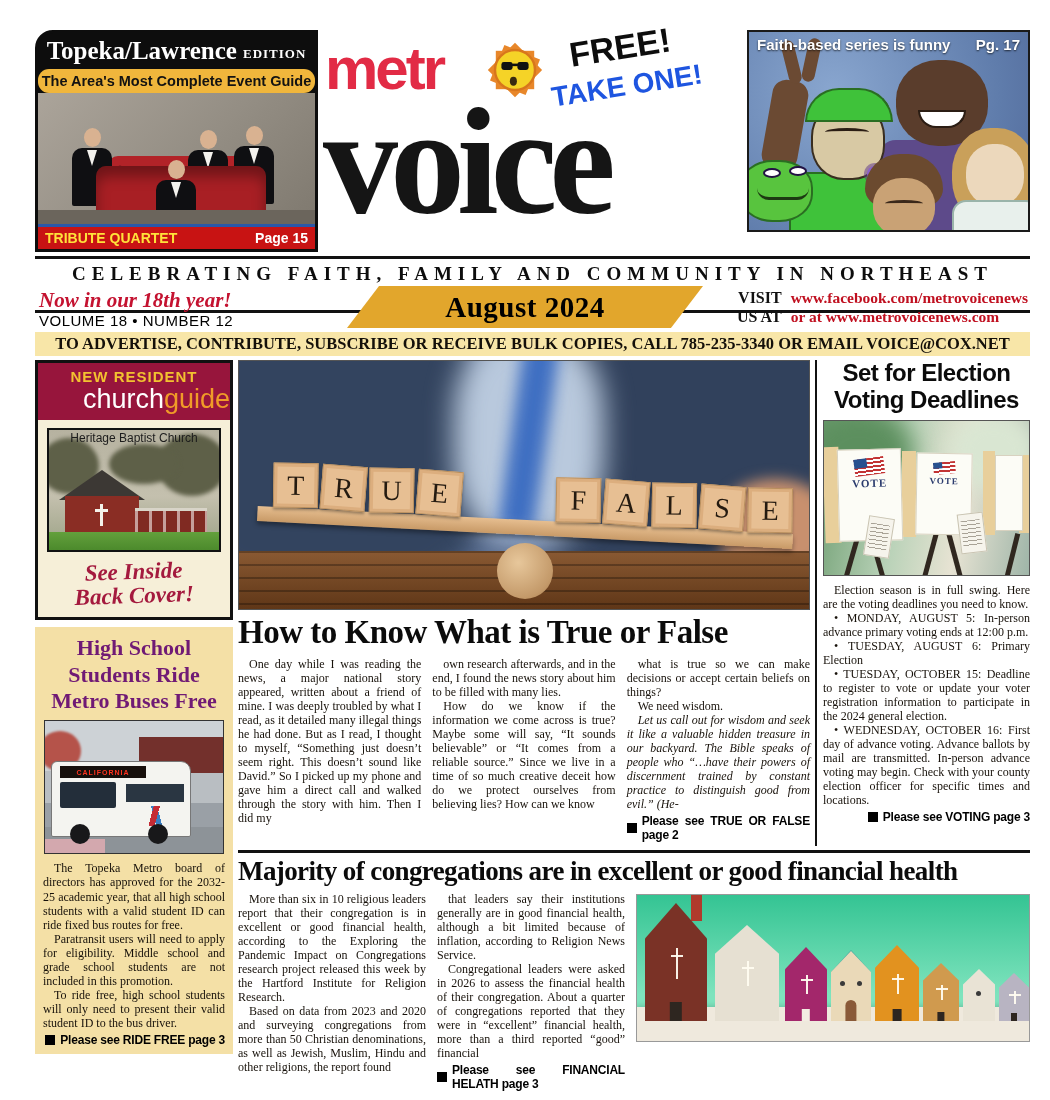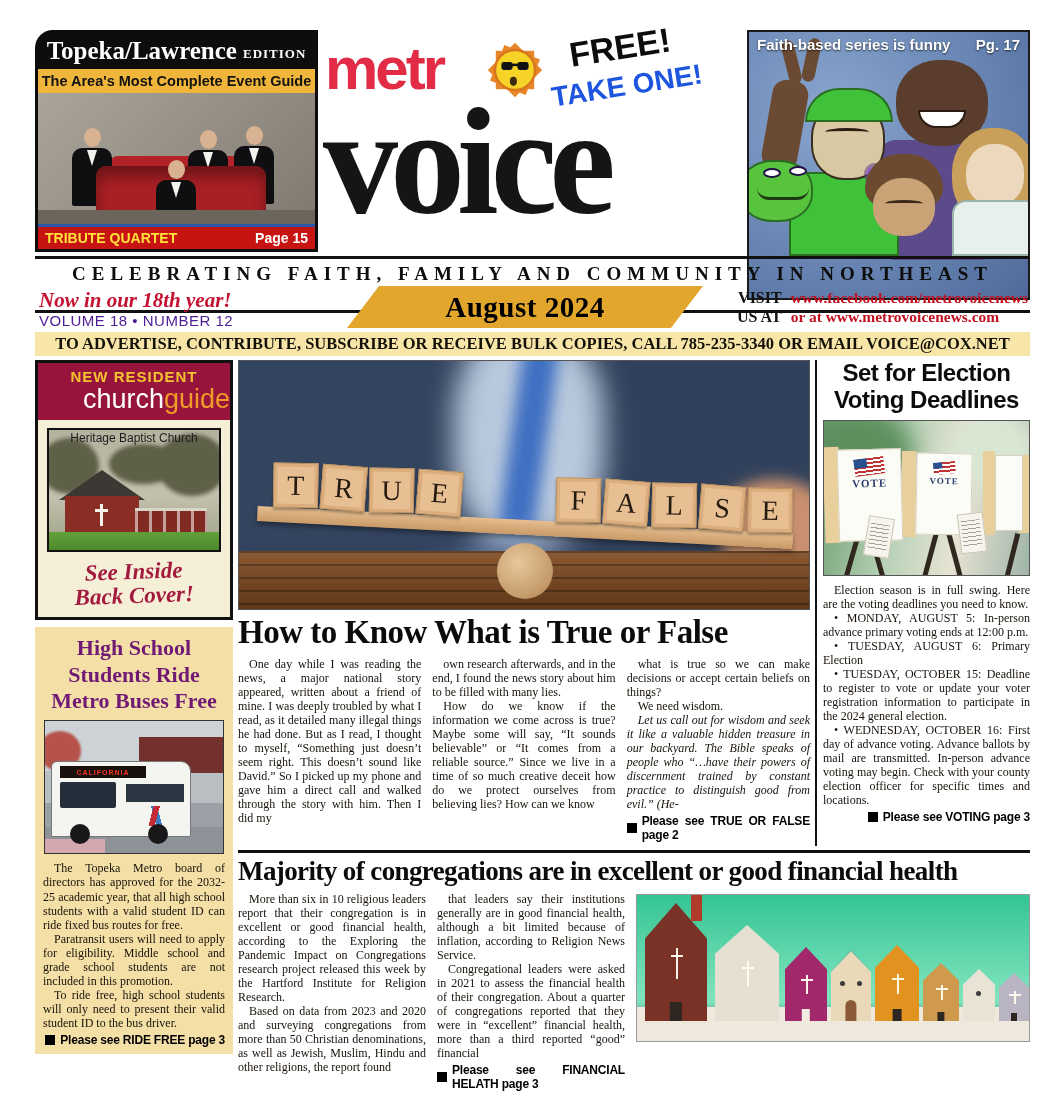--- a/index.html
+++ b/index.html
@@ -4,42 +4,42 @@
 <style>
   * { margin:0; padding:0; box-sizing:border-box; }
   html,body { width:1050px; height:1100px; background:#ffffff; font-family:"Liberation Serif", serif; color:#111; }
   .page { position:relative; width:1050px; height:1100px; overflow:hidden; background:#fff; }
 
   
   .edition-box { position:absolute; left:35px; top:30px; width:283px; height:222px; border:3px solid #0d0d0d; border-top-left-radius:18px; background:#0d0d0d; overflow:hidden; }
   .eb-title { height:36px; display:flex; align-items:center; justify-content:center; gap:6px; color:#fff; }
   .eb-title .big { font:700 25px "Liberation Serif", serif; }
   .eb-title .small { font:700 13px "Liberation Serif", serif; letter-spacing:1px; padding-top:6px; }
-  .eb-tagline { height:24px; background:#f0b63c; display:flex; align-items:center; justify-content:center; font:700 14.5px "Liberation Sans", sans-serif; color:#121212; }
+  .eb-tagline { height:24px; background:#f0b63c; display:flex; align-items:center; justify-content:center; font:700 14.5px "Liberation Sans", sans-serif; color:#121212;border-radius:11px; }
   .eb-photo { position:relative; height:131px; background:linear-gradient(135deg,#aba49a,#938d83 55%,#7f796f); overflow:hidden; }
   .eb-photo .floor { position:absolute; bottom:0; left:0; right:0; height:14px; background:#6b655c; }
   .couch { position:absolute; left:58px; bottom:6px; width:170px; height:52px; background:#a81f24; border-radius:10px 10px 6px 6px; box-shadow:inset 0 10px 14px rgba(0,0,0,.35); }
   .couch-back { position:absolute; left:70px; bottom:34px; width:146px; height:34px; background:#b22328; border-radius:10px; background-image:radial-gradient(circle at 12px 12px, rgba(0,0,0,.35) 2px, transparent 3px), radial-gradient(circle at 40px 20px, rgba(0,0,0,.35) 2px, transparent 3px); }
   .man { position:absolute; }
   .man .head { width:17px; height:19px; background:#d9b291; border-radius:50%; margin:0 auto 1px; }
   .man .body { width:40px; height:58px; background:#0f0f12; border-radius:10px 10px 2px 2px; position:relative; }
   .man .shirt { position:absolute; left:15px; top:2px; width:10px; height:16px; background:#f4f2ee; clip-path:polygon(0 0,100% 0,50% 100%); }
   .eb-footer { position:relative; height:25px; background:#c81313; border-top:3px solid #2a57a8; display:flex; align-items:center; justify-content:space-between; padding:0 7px; }
   .eb-footer .lbl { font:700 14px "Liberation Sans", sans-serif; color:#ffe23a; }
   .eb-footer .pg { font:700 14px "Liberation Sans", sans-serif; color:#fff; }
 
   .logo-area { position:absolute; left:323px; top:30px; width:420px; height:222px; }
   .logo-top { position:relative; height:74px; }
   .metro-word { position:absolute; left:2px; top:4px; font:900 60px "Liberation Sans", sans-serif; letter-spacing:-3px; color:#e22b45; }
   .sun { position:absolute; left:160px; top:8px; width:64px; height:64px; }
   .free-tag { position:absolute; left:246px; top:-2px; font:900 34px "Liberation Sans", sans-serif; color:#0d0d0d; transform:rotate(-9deg); letter-spacing:0; }
   .takeone-tag { position:absolute; left:228px; top:40px; font:900 28px "Liberation Sans", sans-serif; color:#1e55e0; transform:rotate(-9deg); }
   .voice-word { position:absolute; left:0; top:56px; font:700 150px "Liberation Serif", serif; letter-spacing:-8px; line-height:1; color:#151515; transform:scaleY(1.02); }
 
-  .teaser-box { position:absolute; left:747px; top:30px; width:283px; height:270px; border:2px solid #1a1a1a; background:radial-gradient(circle at 30% 30%, #89a6cf, #5f7cab 70%, #51699a); overflow:hidden; }
+  .teaser-box { position:absolute; left:747px; top:30px; width:283px; height:202px; border:2px solid #1a1a1a; background:radial-gradient(circle at 30% 30%, #89a6cf, #5f7cab 70%, #51699a); overflow:hidden; }
   .teaser-caption { position:absolute; left:0; right:0; top:4px; display:flex; justify-content:space-between; padding:0 8px; z-index:5; color:#fff; font:700 15px "Liberation Sans", sans-serif; text-shadow:0 1px 2px rgba(0,0,0,.7); }
   .cartoon { position:absolute; inset:0; }
   .ct-arm { position:absolute; left:18px; top:48px; width:36px; height:90px; background:#6b4a33; border-radius:14px; transform:rotate(10deg); }
   .ct-finger { position:absolute; width:13px; height:44px; background:#6b4a33; border-radius:8px; }
   .f1 { left:36px; top:8px; transform:rotate(-14deg); }
   .f2 { left:56px; top:6px; transform:rotate(12deg); }
   .ct-bigguy-body { position:absolute; right:30px; top:108px; width:120px; height:120px; background:#5d4a8a; border-radius:18px; }
   .ct-bigguy-head { position:absolute; right:40px; top:28px; width:92px; height:86px; background:#5a3d2c; border-radius:46%; }
   .ct-bigguy-smile { position:absolute; right:62px; top:78px; width:48px; height:18px; background:#fff; border-radius:0 0 24px 24px; border:2px solid #2b1d14; }
   .ct-greenman-head { position:absolute; left:62px; top:70px; width:74px; height:78px; background:#d8c9a4; border-radius:44%; border:2px solid #3a2e20; }
@@ -55,21 +55,21 @@
   .ct-kid-face { position:absolute; left:124px; top:146px; width:62px; height:58px; background:#c9a275; border-radius:46%; }
   .ct-kid-eyes { position:absolute; left:136px; top:168px; width:38px; height:7px; border-top:3px solid #3a281a; border-radius:50%; }
   .ct-woman-hair { position:absolute; right:-8px; top:96px; width:84px; height:96px; background:#c9a05a; border-radius:46%; }
   .ct-woman-face { position:absolute; right:4px; top:112px; width:58px; height:62px; background:#ecd8bc; border-radius:46%; }
   .ct-woman-top { position:absolute; right:-12px; top:168px; width:88px; height:56px; background:#e8f0ec; border-radius:14px 14px 0 0; border:2px solid #9ab4aa; }
 
   .banner { position:absolute; left:35px; top:256px; width:995px; border-top:3px solid #111; border-bottom:3px solid #111; padding:4px 0 3px; text-align:center; font:700 19px "Liberation Serif", serif; letter-spacing:6px; color:#0d0d0d; }
 
   .info-row { position:absolute; left:35px; top:291px; width:995px; height:38px; }
   .year-note { position:absolute; left:4px; top:-3px; font:italic 900 21px "Liberation Serif", serif; color:#c41230; }
-  .volume-line { position:absolute; left:4px; top:21px; font:400 15px "Liberation Sans", sans-serif; color:#4c1d95; letter-spacing:.5px; }
+  .volume-line { position:absolute; left:4px; top:21px; font:400 15px "Liberation Sans", sans-serif; color:#000000; letter-spacing:.5px; }
   .date-ribbon { position:absolute; left:312px; top:-5px; width:356px; height:42px; background:#e2a62c; clip-path:polygon(9% 0,100% 0,91% 100%,0 100%); display:flex; align-items:center; justify-content:center; }
   .date-ribbon span { font:900 29px "Liberation Serif", serif; color:#000000; letter-spacing:.5px; }
   .visit-block { position:absolute; right:2px; top:-3px; display:flex; gap:9px; align-items:flex-start; }
   .visit-label { font:700 16px "Liberation Serif", serif; color:#111; line-height:1.2; text-align:right; }
   .visit-urls { font:700 15.5px "Liberation Serif", serif; color:#c01020; line-height:1.25; }
 
   .contact-bar { position:absolute; left:35px; top:332px; width:995px; height:24px; background:#f8e6a8; display:flex; align-items:center; justify-content:center; font:700 16.5px "Liberation Serif", serif; color:#14100a; }
 
   
   .sidebar { position:absolute; left:35px; top:360px; width:198px; }
@@ -468,21 +468,21 @@
   <div class="fin-sec">
     <div class="fin-rule"></div>
     <div class="fin-headline">Majority of congregations are in excellent or good financial health</div>
     <div class="fin-row">
       <div class="fin-col news">
         <p>More than six in 10 religious leaders report that their congregation is in excellent or good financial health, according to the Exploring the Pandemic Impact on Congregations research project released this week by the Hartford Institute for Religion Research.</p>
         <p>Based on data from 2023 and 2020 and surveying congregations from more than 50 Christian denominations, as well as Jewish, Muslim, Hindu and other religions, the report found</p>
       </div>
       <div class="fin-col news">
         <p>that leaders say their institutions generally are in good financial health, although a bit limited because of inflation, according to Religion News Service.</p>
-        <p>Congregational leaders were asked in 2021 to assess the financial health of their congregation. About a quarter of congregations reported that they were in “excellent” financial health, more than a third reported “good” financial</p>
+        <p>Congregational leaders were asked in 2026 to assess the financial health of their congregation. About a quarter of congregations reported that they were in “excellent” financial health, more than a third reported “good” financial</p>
         <div class="jump">
           <span class="jump-sq"></span>
           <span class="jump-txt">Please see FINANCIAL HELATH page 3</span>
         </div>
       </div>
       <div class="houses-photo">
         <div class="houses-floor"></div>
         <div class="chimney"></div>
         <div class="house h1">
             <div class="hcross"></div>

